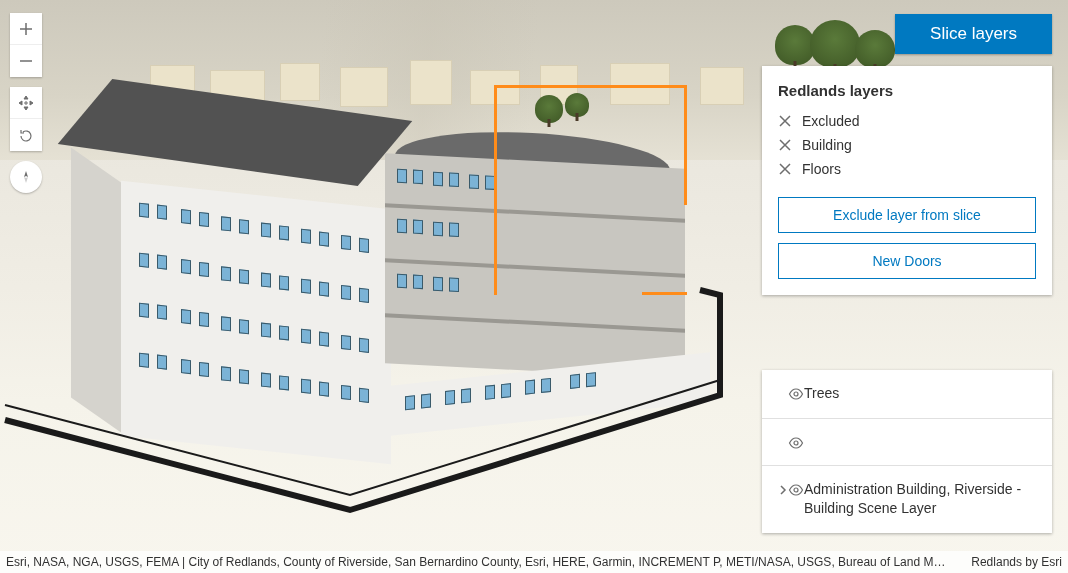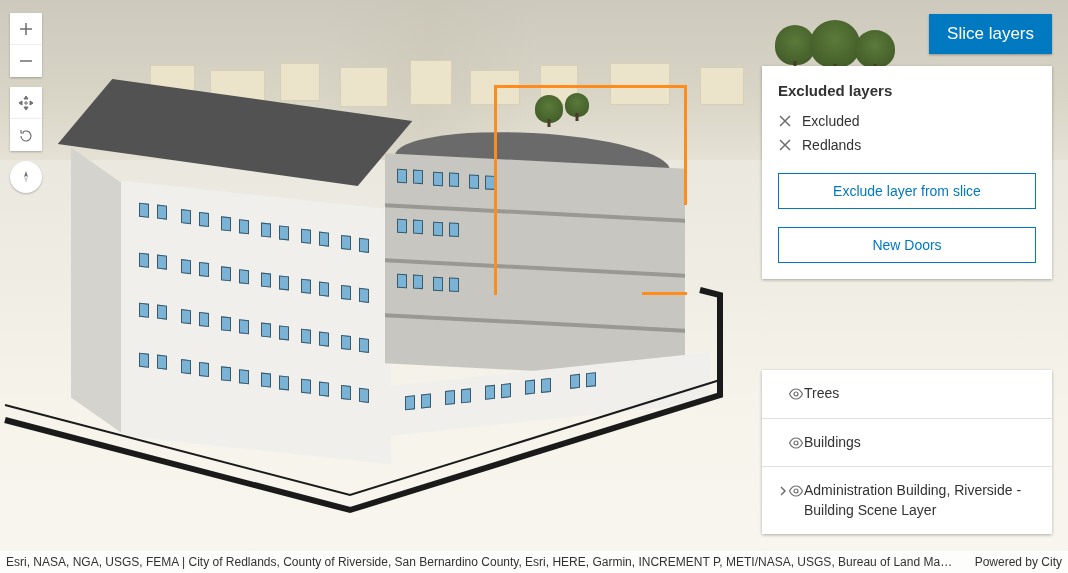--- a/index.html
+++ b/index.html
@@ -121,21 +121,21 @@
       cursor: pointer;
       color: #6e6e6e;
     }
     
     
     .slice-header-btn {
       position: absolute;
       right: 16px; top: 14px;
       background: #0079c1;
       color: #fff;
-      padding: 10px 18px;
+      padding: 10px 35px;
       font-size: 17px;
       cursor: pointer;
       box-shadow: 0 1px 2px rgba(0,0,0,0.3);
     }
     
     
     .panel-slice {
       position: absolute;
       right: 16px; top: 66px;
       width: 290px;
@@ -167,21 +167,21 @@
       cursor: pointer;
     }
     .outline-btn {
       width: 100%;
       border: 1px solid #0079c1;
       background: #fff;
       color: #0079c1;
       padding: 9px 0;
       font-size: 14px;
       cursor: pointer;
-      margin-bottom: 18px;
+      margin-bottom: 10px;
     }
     .outline-btn:last-child { margin-bottom: 0; }
     
     
     .panel-layers {
       position: absolute;
       right: 16px; top: 370px;
       width: 290px;
       background: #fff;
       box-shadow: 0 1px 3px rgba(0,0,0,0.3);
@@ -383,33 +383,39 @@
     <svg width="16" height="16" viewBox="0 0 16 16">
         <path d="M8 2L10 8L8 7L6 8z" fill="#6e6e6e"></path>
         <path d="M8 14L6 8L8 9L10 8z" fill="#ccc"></path>
       </svg>
   </div>
 </div>
 
 <div class="slice-header-btn">Slice layers</div>
 
 <div class="panel-slice">
-  <div class="panel-title">Excluded layers</div>
+  <div class="panel-title">Redlands layers</div>
   <ul class="excluded-list">
     <li>
       <svg class="x-icon" viewBox="0 0 14 14">
           <path d="M2 2l10 10M12 2L2 12" stroke="currentColor" stroke-width="1.5"></path>
         </svg>
       <span>Excluded</span>
     </li>
     <li>
       <svg class="x-icon" viewBox="0 0 14 14">
           <path d="M2 2l10 10M12 2L2 12" stroke="currentColor" stroke-width="1.5"></path>
         </svg>
-      <span>Redlands</span>
+      <span>Building</span>
+    </li>
+    <li>
+      <svg class="x-icon" viewBox="0 0 14 14">
+          <path d="M2 2l10 10M12 2L2 12" stroke="currentColor" stroke-width="1.5"></path>
+        </svg>
+      <span>Floors</span>
     </li>
   </ul>
   <button class="outline-btn">Exclude layer from slice</button>
   <button class="outline-btn">New Doors</button>
 </div>
 
 <div class="panel-layers">
   <div class="layer-row">
     <span class="caret-spacer"></span>
     <svg class="eye-icon" width="16" height="16" viewBox="0 0 16 16">
@@ -417,30 +423,29 @@
         <circle cx="8" cy="8" r="2" fill="none" stroke="currentColor" stroke-width="1.2"></circle>
       </svg>
     <span class="label">Trees</span>
   </div>
   <div class="layer-row">
     <span class="caret-spacer"></span>
     <svg class="eye-icon" width="16" height="16" viewBox="0 0 16 16">
         <path d="M8 3C4 3 1.5 8 1.5 8S4 13 8 13s6.5-5 6.5-5S12 3 8 3z" fill="none" stroke="currentColor" stroke-width="1.2"></path>
         <circle cx="8" cy="8" r="2" fill="none" stroke="currentColor" stroke-width="1.2"></circle>
       </svg>
-    <span class="label">Buildings</span>
   </div>
   <div class="layer-row">
     <svg class="caret-icon" width="10" height="16" viewBox="0 0 10 16">
         <path d="M3 4l4 4-4 4" fill="none" stroke="currentColor" stroke-width="1.5"></path>
       </svg>
     <svg class="eye-icon" width="16" height="16" viewBox="0 0 16 16">
         <path d="M8 3C4 3 1.5 8 1.5 8S4 13 8 13s6.5-5 6.5-5S12 3 8 3z" fill="none" stroke="currentColor" stroke-width="1.2"></path>
         <circle cx="8" cy="8" r="2" fill="none" stroke="currentColor" stroke-width="1.2"></circle>
       </svg>
     <span class="label">Administration Building, Riverside - Building Scene Layer</span>
   </div>
 </div>
 
 <div class="attrib">
   <span class="left">Esri, NASA, NGA, USGS, FEMA | City of Redlands, County of Riverside, San Bernardino County, Esri, HERE, Garmin, INCREMENT P, METI/NASA, USGS, Bureau of Land Manage…</span>
-  <span>Powered by City</span>
+  <span>Redlands by Esri</span>
 </div>
 
 </body></html>

